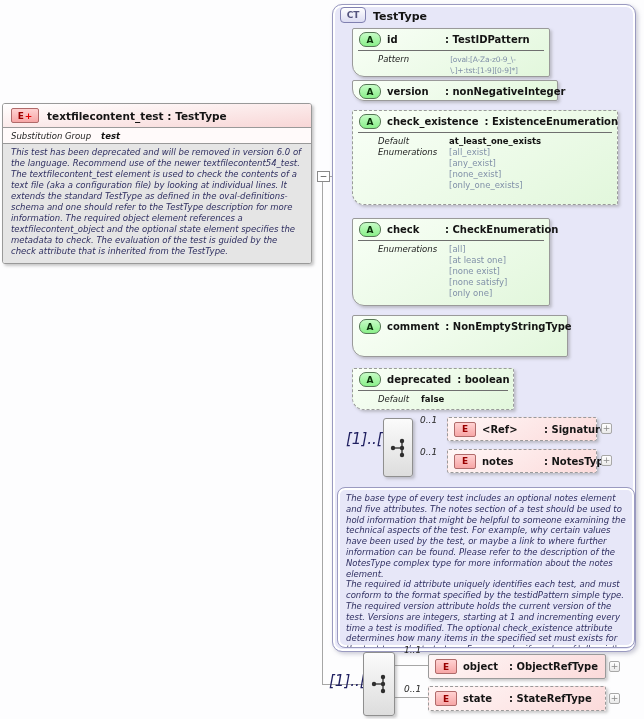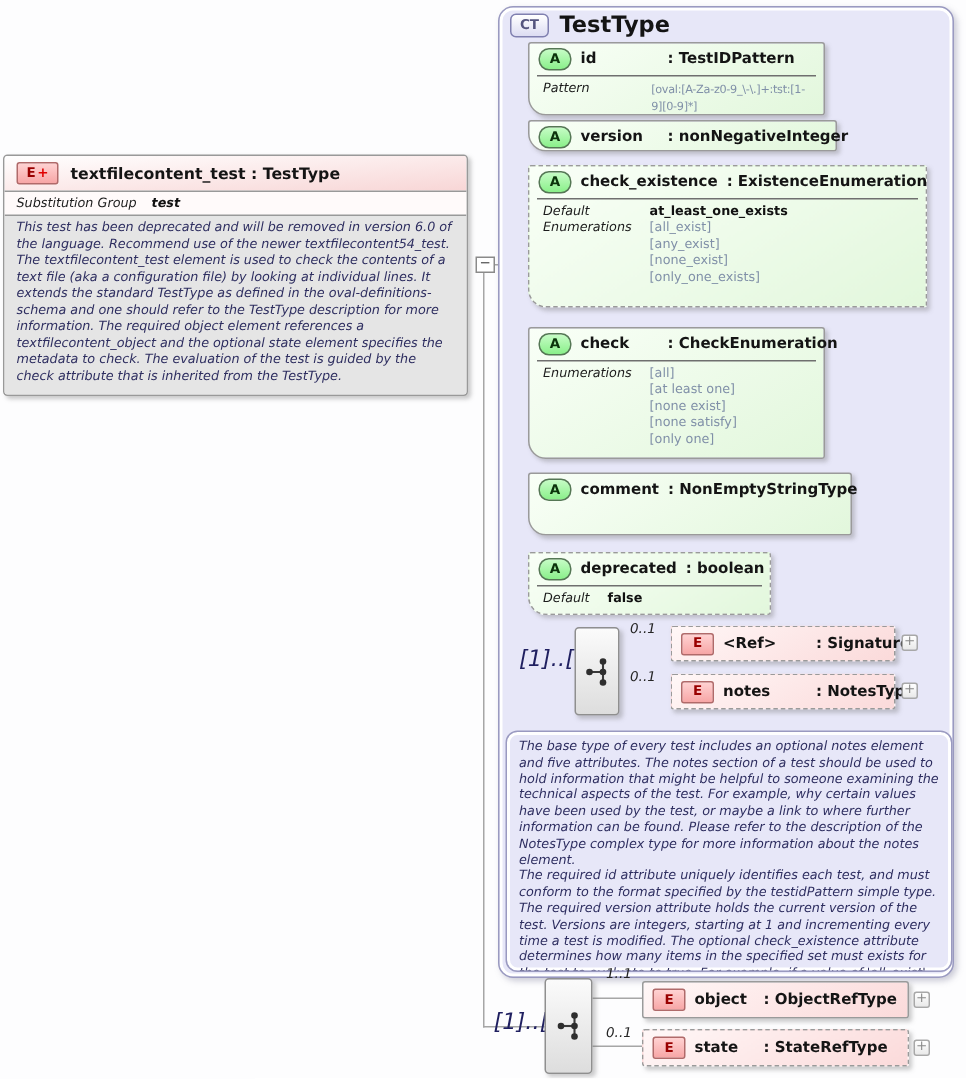--- a/index.html
+++ b/index.html
@@ -4,36 +4,36 @@
 <style>
   html,body{margin:0;padding:0;background:#ffffff;}
   .stage{position:relative;width:644px;height:719px;background:#fdfdfe;font-family:"DejaVu Sans","Liberation Sans",sans-serif;overflow:hidden;}
   .hline,.vline{position:absolute;background:#a6a6a6;}
   .hline{height:1px;}
   .vline{width:1px;}
 
   
   .ct-box{position:absolute;left:332px;top:4px;width:304px;height:648px;background:#e7e7f8;border:1px solid #9a9ac0;border-radius:10px;box-shadow:inset 0 0 0 2px #ffffff,2px 2px 4px rgba(110,110,140,.35);box-sizing:border-box;}
   .ct-head{position:absolute;left:340px;top:7px;display:flex;align-items:flex-end;gap:7px;}
-  .ct-title{font-size:15px;font-weight:bold;color:#141414;}
+  .ct-title{font-size:11px;font-weight:bold;color:#141414;}
   .badge-ct{width:24px;height:14px;border:1px solid #8080b0;border-radius:4px;background:linear-gradient(#ffffff,#dcdcf2);color:#54547e;font-size:9px;font-weight:bold;display:flex;align-items:center;justify-content:center;}
 
   
   .attr-box{position:absolute;box-sizing:border-box;border:1px solid #9a9a9a;border-radius:2px 2px 2px 12px;background:linear-gradient(150deg,#f9fff7 0%,#e2f7dc 100%);box-shadow:2px 2px 3px rgba(110,110,110,.35);}
   .attr-box.optional{border-style:dashed;}
   .box-head{height:21px;display:flex;align-items:center;gap:6px;padding:0 6px;font-size:10px;font-weight:bold;color:#141414;white-space:nowrap;}
   .nm{min-width:52px;}
   .nm-el{min-width:56px;}
   .nm-el2{min-width:40px;}
   .badge-a{flex:0 0 auto;width:20px;height:13px;border:1px solid #557755;border-radius:7px;background:linear-gradient(#c6fcc6,#8af08a);color:#0b330b;font-size:9px;font-weight:bold;display:flex;align-items:center;justify-content:center;}
   .badge-e{flex:0 0 auto;width:20px;height:13px;border:1px solid #b06a6a;border-radius:2px;background:linear-gradient(#ffd2d2,#f7a6a6);color:#990000;font-size:9px;font-weight:bold;display:flex;align-items:center;justify-content:center;}
   .badge-eplus{flex:0 0 auto;width:26px;height:13px;border:1px solid #b06a6a;border-radius:2px;background:linear-gradient(#ffd2d2,#f7a6a6);color:#990000;font-size:9px;font-weight:bold;display:flex;align-items:center;justify-content:center;gap:1px;}
   .plusglyph{color:#e00000;font-size:9px;}
   .facets{margin:0 5px;border-top:1px solid #6f6f6f;padding:3px 2px 3px 4px;display:grid;grid-template-columns:max-content 1fr;column-gap:12px;font-size:8.5px;line-height:11px;}
-  .f-label{grid-column:1;font-style:italic;color:#1c1c1c;}
+  .f-label{grid-column:1;font-style:italic;color:#1c1c1c;margin-left:16px;}
   .f-val{grid-column:2;color:#8090a8;}
   .f-val.emph{color:#111111;font-weight:bold;}
   .f-val.small{font-size:7.5px;letter-spacing:-0.2px;padding-left:29px;}
 
   
   .elem-box{position:absolute;box-sizing:border-box;border:1px solid #9a9a9a;border-radius:2px;background:linear-gradient(150deg,#fff7f7 0%,#fbdada 100%);box-shadow:2px 2px 3px rgba(110,110,110,.35);display:flex;align-items:center;gap:6px;padding:0 6px;font-size:10px;font-weight:bold;color:#141414;white-space:nowrap;}
   .elem-box.optional{border-style:dashed;}
 
   
   .seq-box{position:absolute;box-sizing:border-box;border:1px solid #8f8f8f;border-radius:3px;background:linear-gradient(to bottom,#fbfbfb,#dddddd);box-shadow:2px 2px 3px rgba(110,110,110,.35);display:flex;align-items:center;justify-content:center;}

